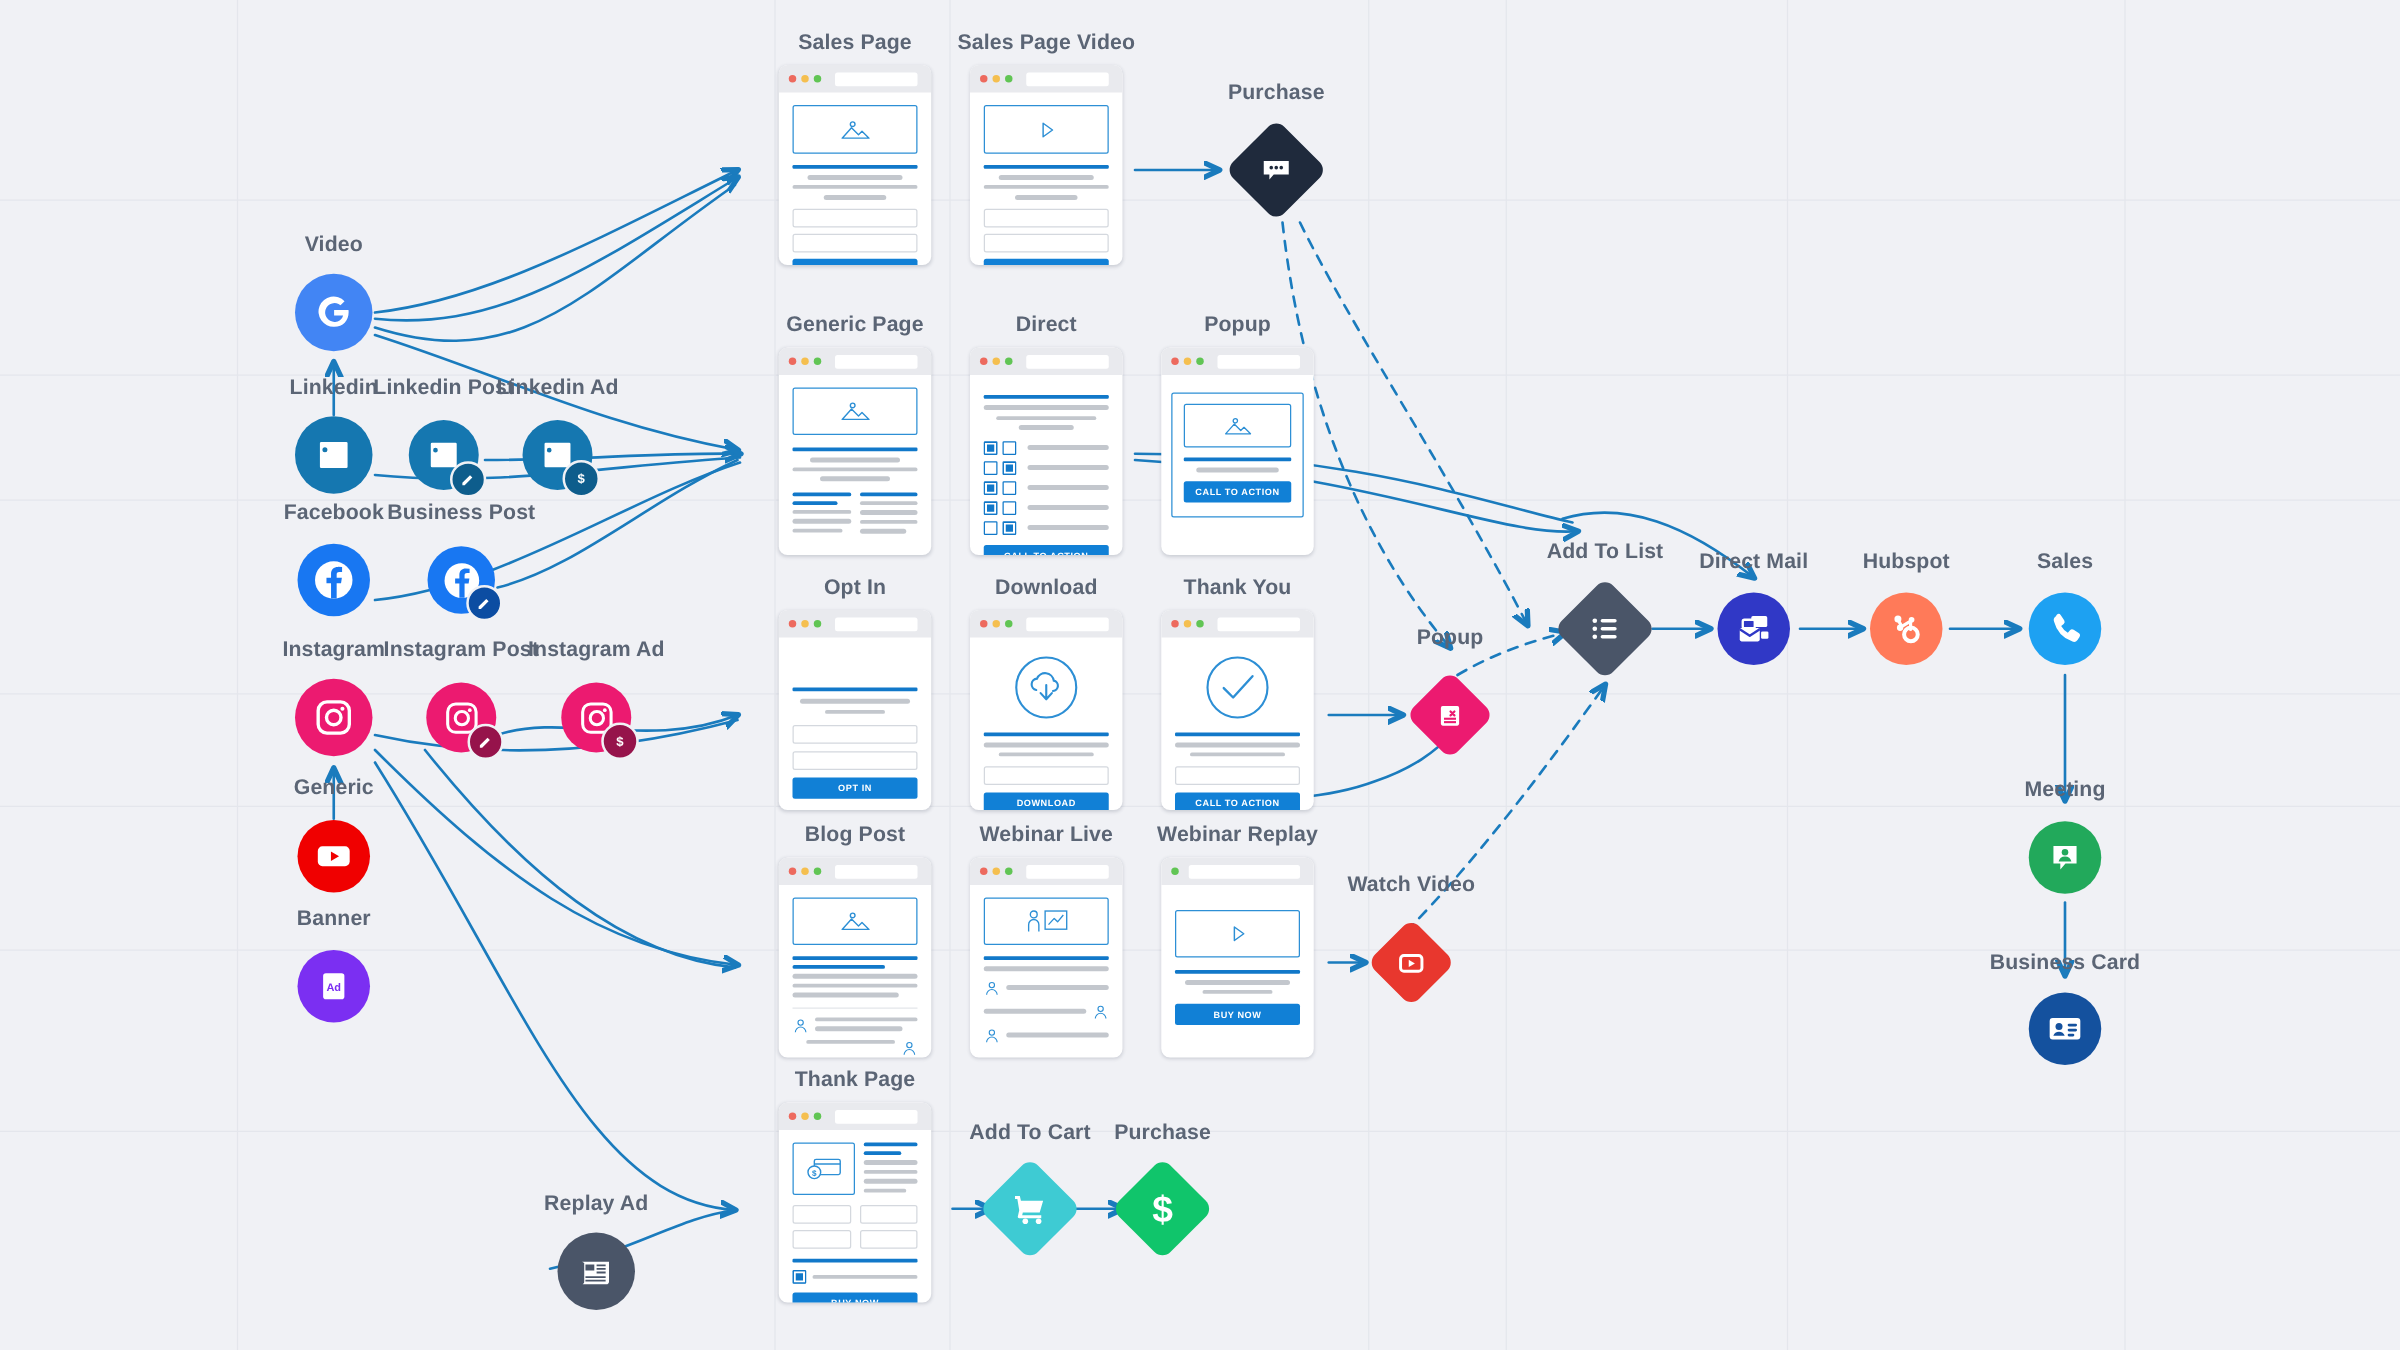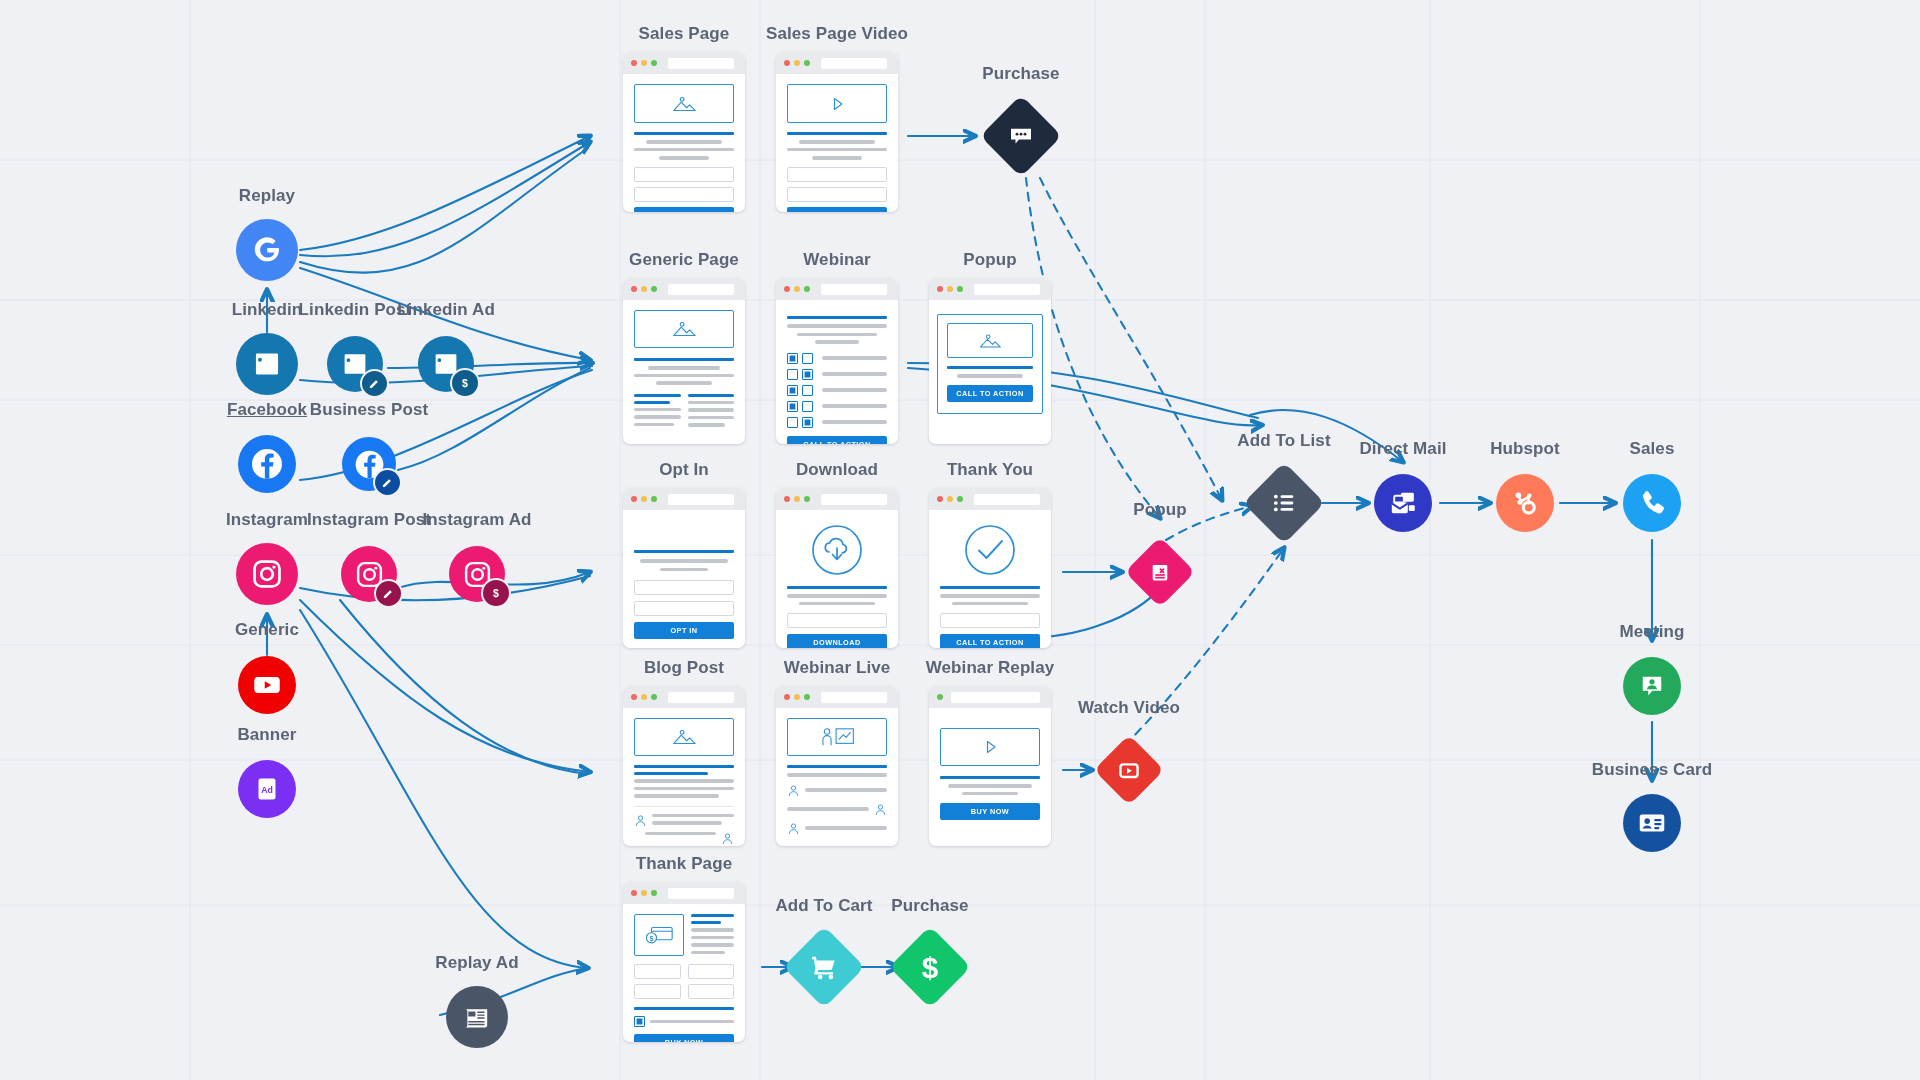--- a/index.html
+++ b/index.html
@@ -154,35 +154,35 @@
     </g>
 
     <g fill="none" stroke="#1a7bbd" stroke-width="2.1" stroke-linecap="round" stroke-dasharray="8 7">
       <path d="M1026,178 C1034,250 1060,400 1160,518" marker-end="url(#ahd)"></path>
       <path d="M1040,178 C1080,260 1160,380 1222,500" marker-end="url(#ahd)"></path>
       <path d="M1166,540 C1200,520 1230,512 1252,506" marker-end="url(#ahd)"></path>
       <path d="M1125,745 C1180,690 1240,610 1284,548" marker-end="url(#ahd)"></path>
     </g>
   </svg>
 
-  <div class="lbl" style="left:267px;top:186px;">Replay</div>
+  <div class="lbl" style="left:267px;top:186px;">Video</div>
   <div class="circ" style="left:267px;top:250px;width:62px;height:62px;background:#4285F4;">
     <svg width="34" height="34" viewBox="0 0 24 24">
         <path fill="#fff" d="M12.2 10.6v3.1h5.1a4.6 4.6 0 0 1-4.9 3.6 5.3 5.3 0 1 1 3.4-9.4l2.3-2.2A8.5 8.5 0 1 0 12.3 20c4.9 0 8.1-3.4 8.1-8.2 0-.5 0-.8-.1-1.2Z"></path>
       </svg>
   </div>
 
   <div class="lbl" style="left:267px;top:300px;">Linkedin</div>
   <div class="circ" style="left:267px;top:364px;width:62px;height:62px;background:#1577B0;">
     <svg width="32" height="32" viewBox="0 0 24 24">
         <path fill="#fff" d="M4.5 4.2h15a.8.8 0 0 1 .8.8v14a.8.8 0 0 1-.8.8h-15a.8.8 0 0 1-.8-.8V5a.8.8 0 0 1 .8-.8Zm2.2 3.2a1.5 1.5 0 1 0 0 3 1.5 1.5 0 0 0 0-3Zm-1.2 4.2h2.4v5.8H5.5Zm4 0h2.3v.8a2.6 2.6 0 0 1 2.1-1c1.7 0 2.6 1 2.6 3v3h-2.4v-2.7c0-.8-.3-1.3-1-1.3s-1.2.5-1.2 1.4v2.6H9.5Z"></path>
       </svg>
   </div>
 
-  <div class="lbl" style="left:267px;top:400px;text-decoration:underline;">Facebook</div>
+  <div class="lbl" style="left:267px;top:400px;">Facebook</div>
   <div class="circ" style="left:267px;top:464px;width:58px;height:58px;background:#1877F2;">
     <svg width="40" height="40" viewBox="0 0 24 24">
         <circle cx="12" cy="12" r="9" fill="#fff"></circle>
         <path fill="#1877F2" d="M13.4 20.9V13.5h2.1l.4-2.6h-2.5V9.3c0-.7.2-1.2 1.3-1.2h1.3V5.8a18 18 0 0 0-2-.1c-2 0-3.3 1.2-3.3 3.3v1.9H8.5v2.6h2.2v7.4Z"></path>
       </svg>
   </div>
 
   <div class="lbl" style="left:267px;top:510px;">Instagram</div>
   <div class="circ" style="left:267px;top:574px;width:62px;height:62px;background:#EC1A70;">
     <svg width="34" height="34" viewBox="0 0 24 24">
@@ -357,21 +357,21 @@
           <div class="bl"></div>
           <div class="gl" style="margin-top:4px;"></div>
           <div class="gl" style="margin-top:4px;"></div>
           <div class="gl" style="margin-top:4px;"></div>
           <div class="gl" style="margin-top:4px;width:80%;"></div>
         </div>
       </div>
     </div>
   </div>
 
-  <div class="lbl" style="left:837px;top:250px;">Webinar</div>
+  <div class="lbl" style="left:837px;top:250px;">Direct</div>
   <div class="browser" style="left:837px;top:278px;width:122px;height:166px;">
     <div class="bbar">
         <span class="dot" style="background:#ed6a5e"></span>
         <span class="dot" style="background:#f5bf4f"></span>
         <span class="dot" style="background:#61c554"></span>
         <span class="urlbar"></span>
       </div>
     <div class="bbody" style="padding-top:16px;">
       <div class="hr"></div>
       <div class="gl" style="margin-top:5px;"></div>

